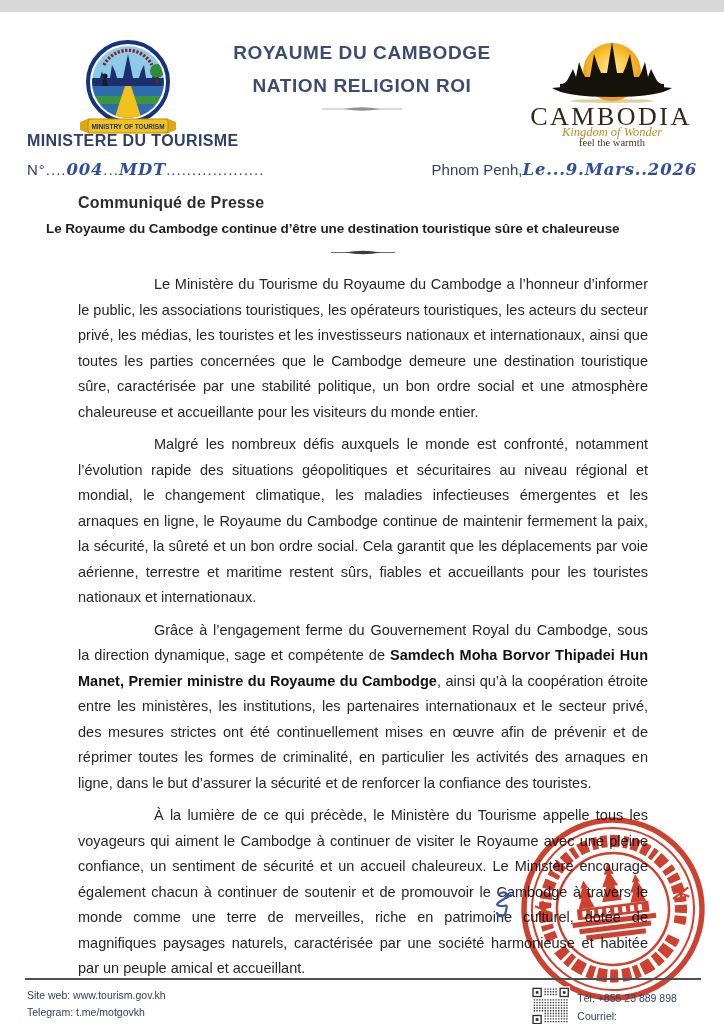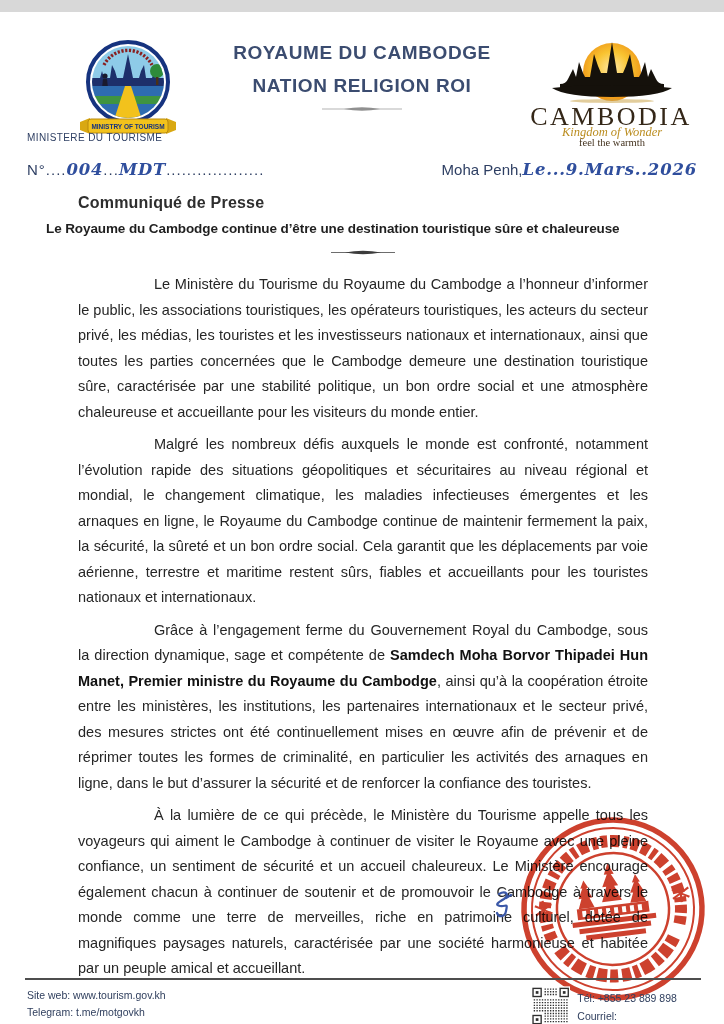--- a/index.html
+++ b/index.html
@@ -12,21 +12,21 @@
   
   .kingdom {
     position:absolute; top:24px; left:0; right:0; text-align:center;
     color:#3b4c70; font-size:19px; font-weight:600; letter-spacing:.6px; line-height:33px;
   }
   .header-flourish { position:absolute; top:92px; left:50%; transform:translateX(-50%); opacity:.65; }
   .ministry-logo { position:absolute; left:72px; top:26px; }
   .cambodia-logo { position:absolute; left:522px; top:22px; }
   .ministere {
     position:absolute; left:27px; top:120px;
-    font-size:10px; font-weight:400; color:#2e3f63; letter-spacing:.4px;
+    font-size:16px; font-weight:700; color:#2e3f63; letter-spacing:.4px;
   }
   .ref-row {
     position:absolute; top:148px; left:27px; width:670px;
     display:flex; justify-content:space-between; align-items:flex-start;
     font-size:15px; color:#2e3f63;
   }
   .print { color:#2e3f63; letter-spacing:1px; }
   .hand {
     font-family:"DejaVu Serif", serif; font-style:italic;
     color:#2f4e9d; font-size:16.5px; letter-spacing:.8px; font-weight:600;
@@ -123,21 +123,21 @@
     <text x="90" y="112" text-anchor="middle" font-size="10.5" fill="#44331f" font-family="Liberation Serif, serif">feel the warmth</text>
   </svg>
 
   <div class="ministere">MINISTERE DU TOURISME</div>
 
   <div class="ref-row">
     <div>
       <span class="print">N°</span><span class="print">....</span><span class="hand">004</span><span class="print">...</span><span class="hand">MDT</span><span class="print">...................</span>
     </div>
     <div>
-      <span class="print" style="letter-spacing:0">Moha Penh,</span><span class="hand">Le...9.Mars..2026</span>
+      <span class="print" style="letter-spacing:0">Phnom Penh,</span><span class="hand">Le...9.Mars..2026</span>
     </div>
   </div>
 
   <main class="doc-body">
     <h1 class="doc-title">Communiqué de Presse</h1>
     <h2 class="doc-subtitle">Le Royaume du Cambodge continue d’être une destination touristique sûre et chaleureuse</h2>
     <div class="title-flourish">
       <svg width="64" height="9" viewBox="0 0 64 9">
         <line x1="0" y1="4.5" x2="64" y2="4.5" stroke="#6d6d6d" stroke-width="1"></line>
         <path d="M14,4.5 Q32,1 50,4.5 Q32,8 14,4.5 Z" fill="#3c3c3c"></path>

